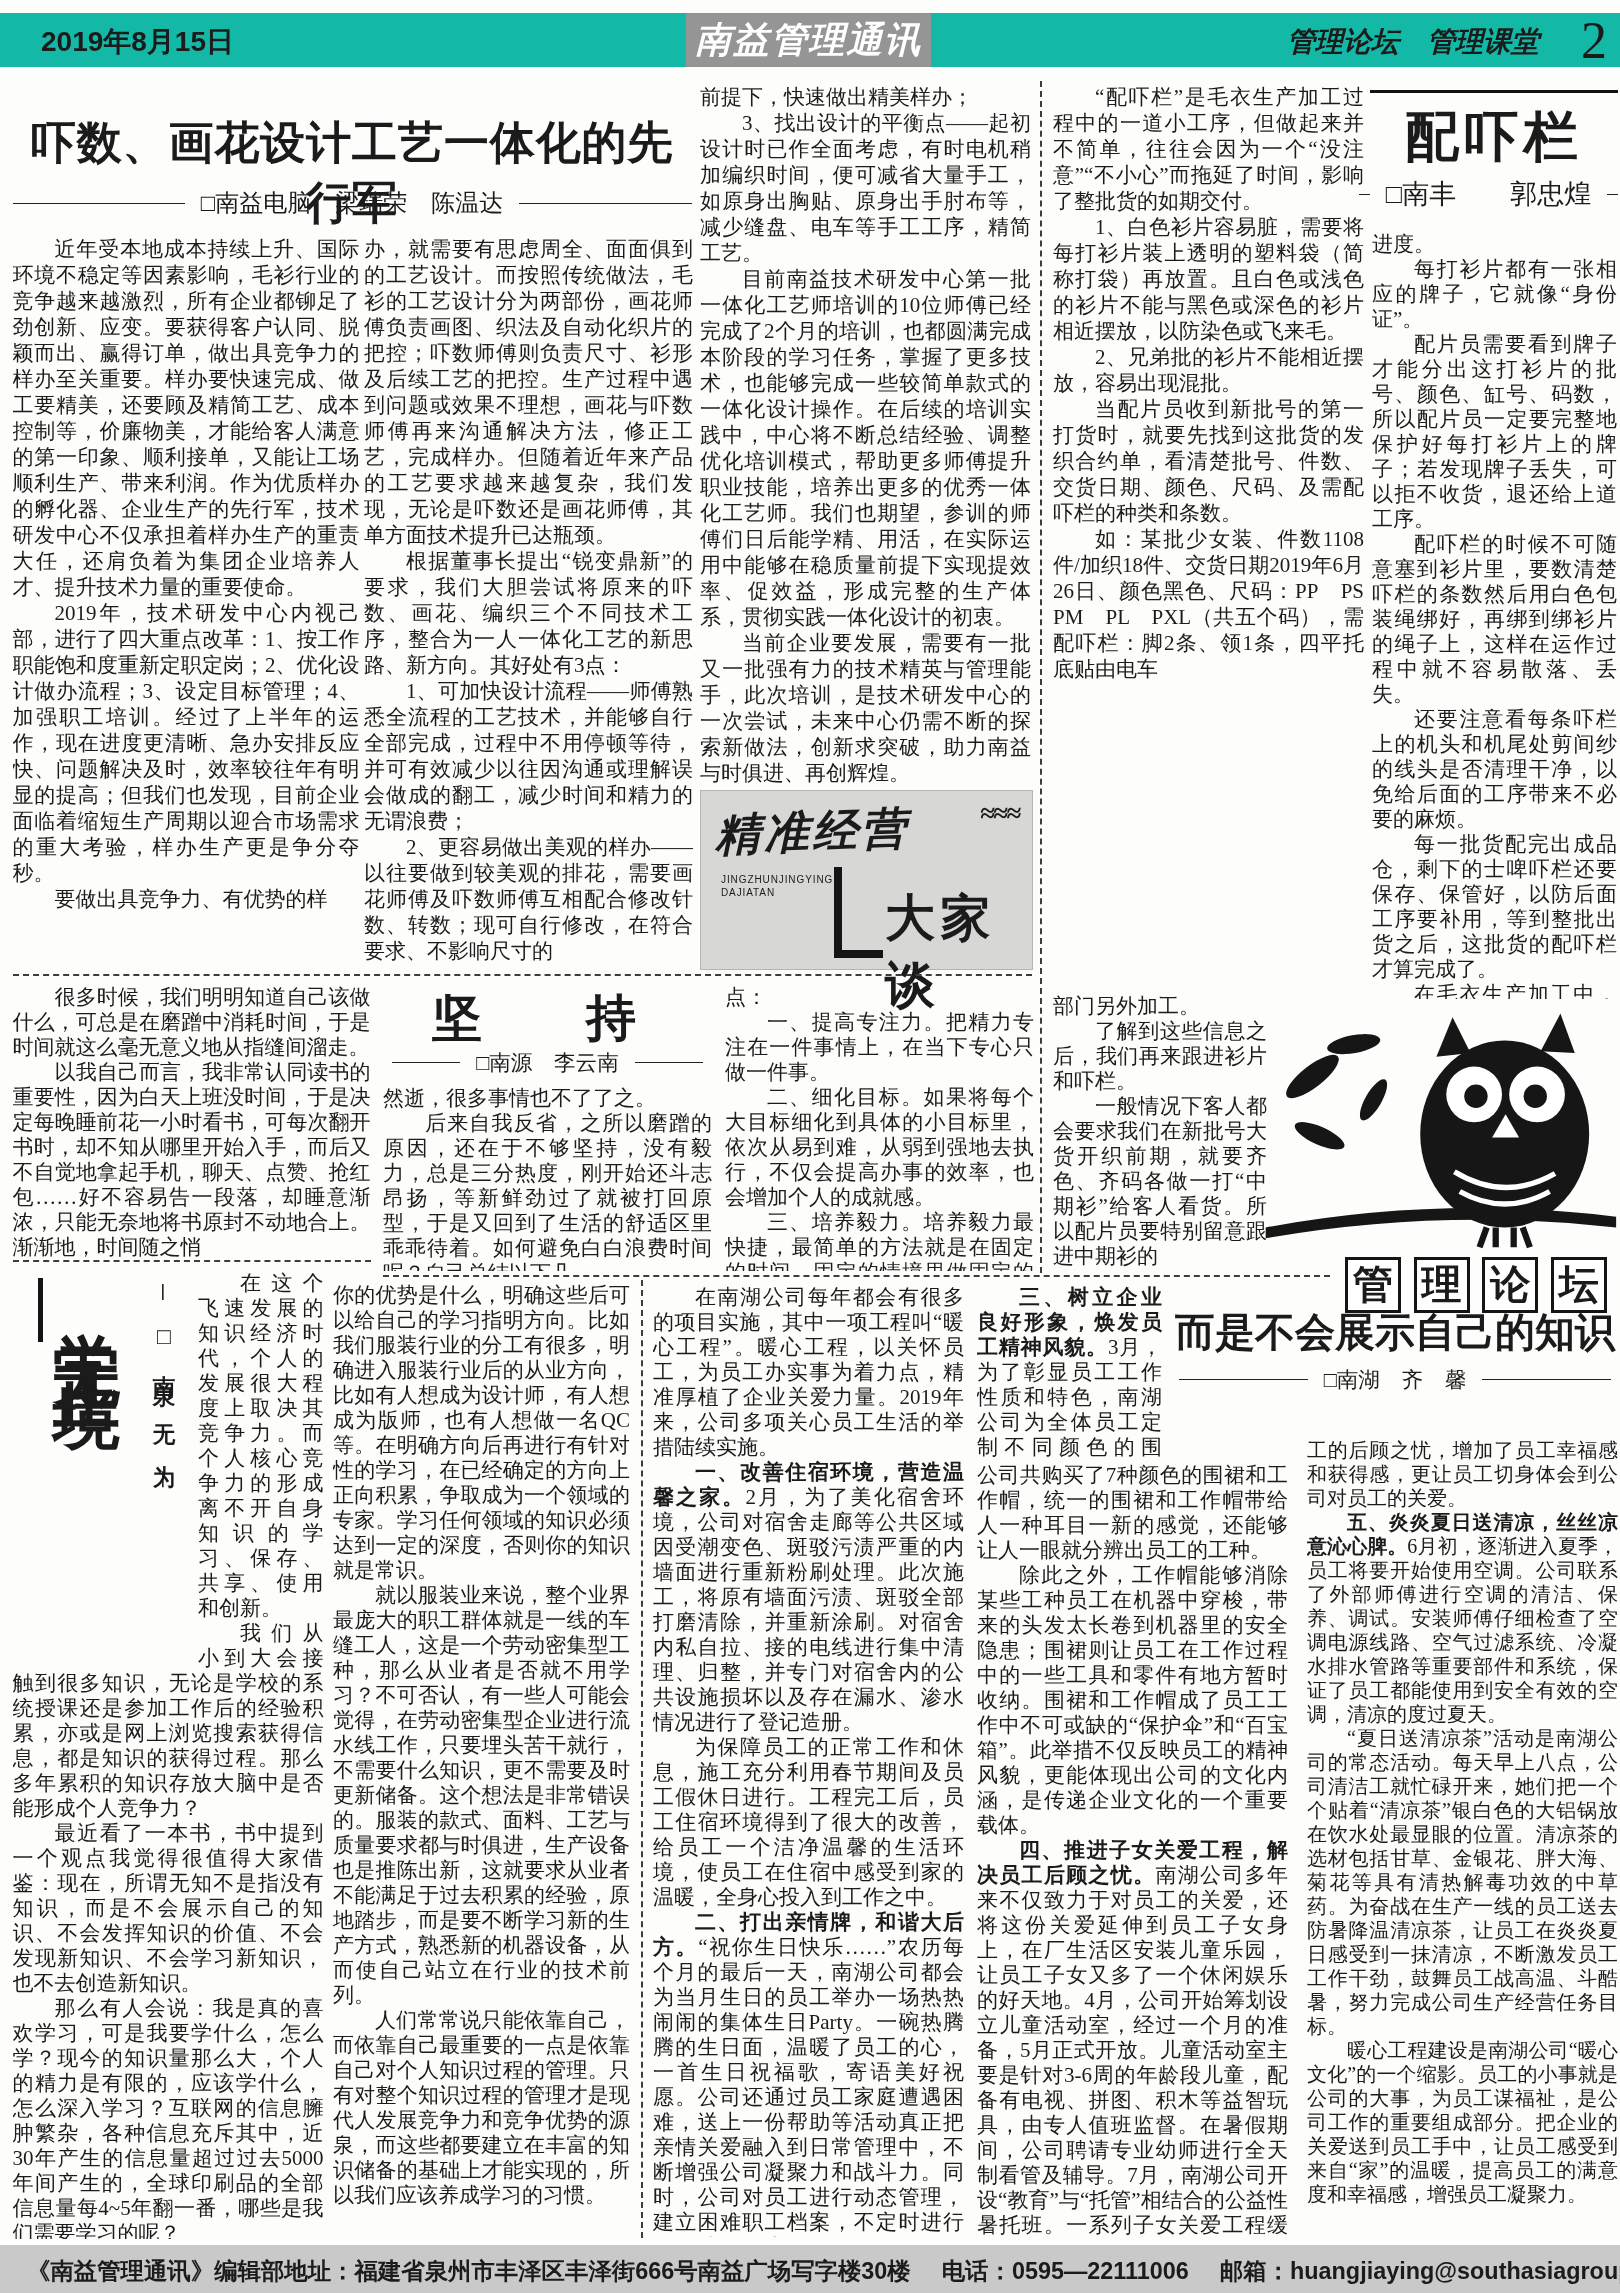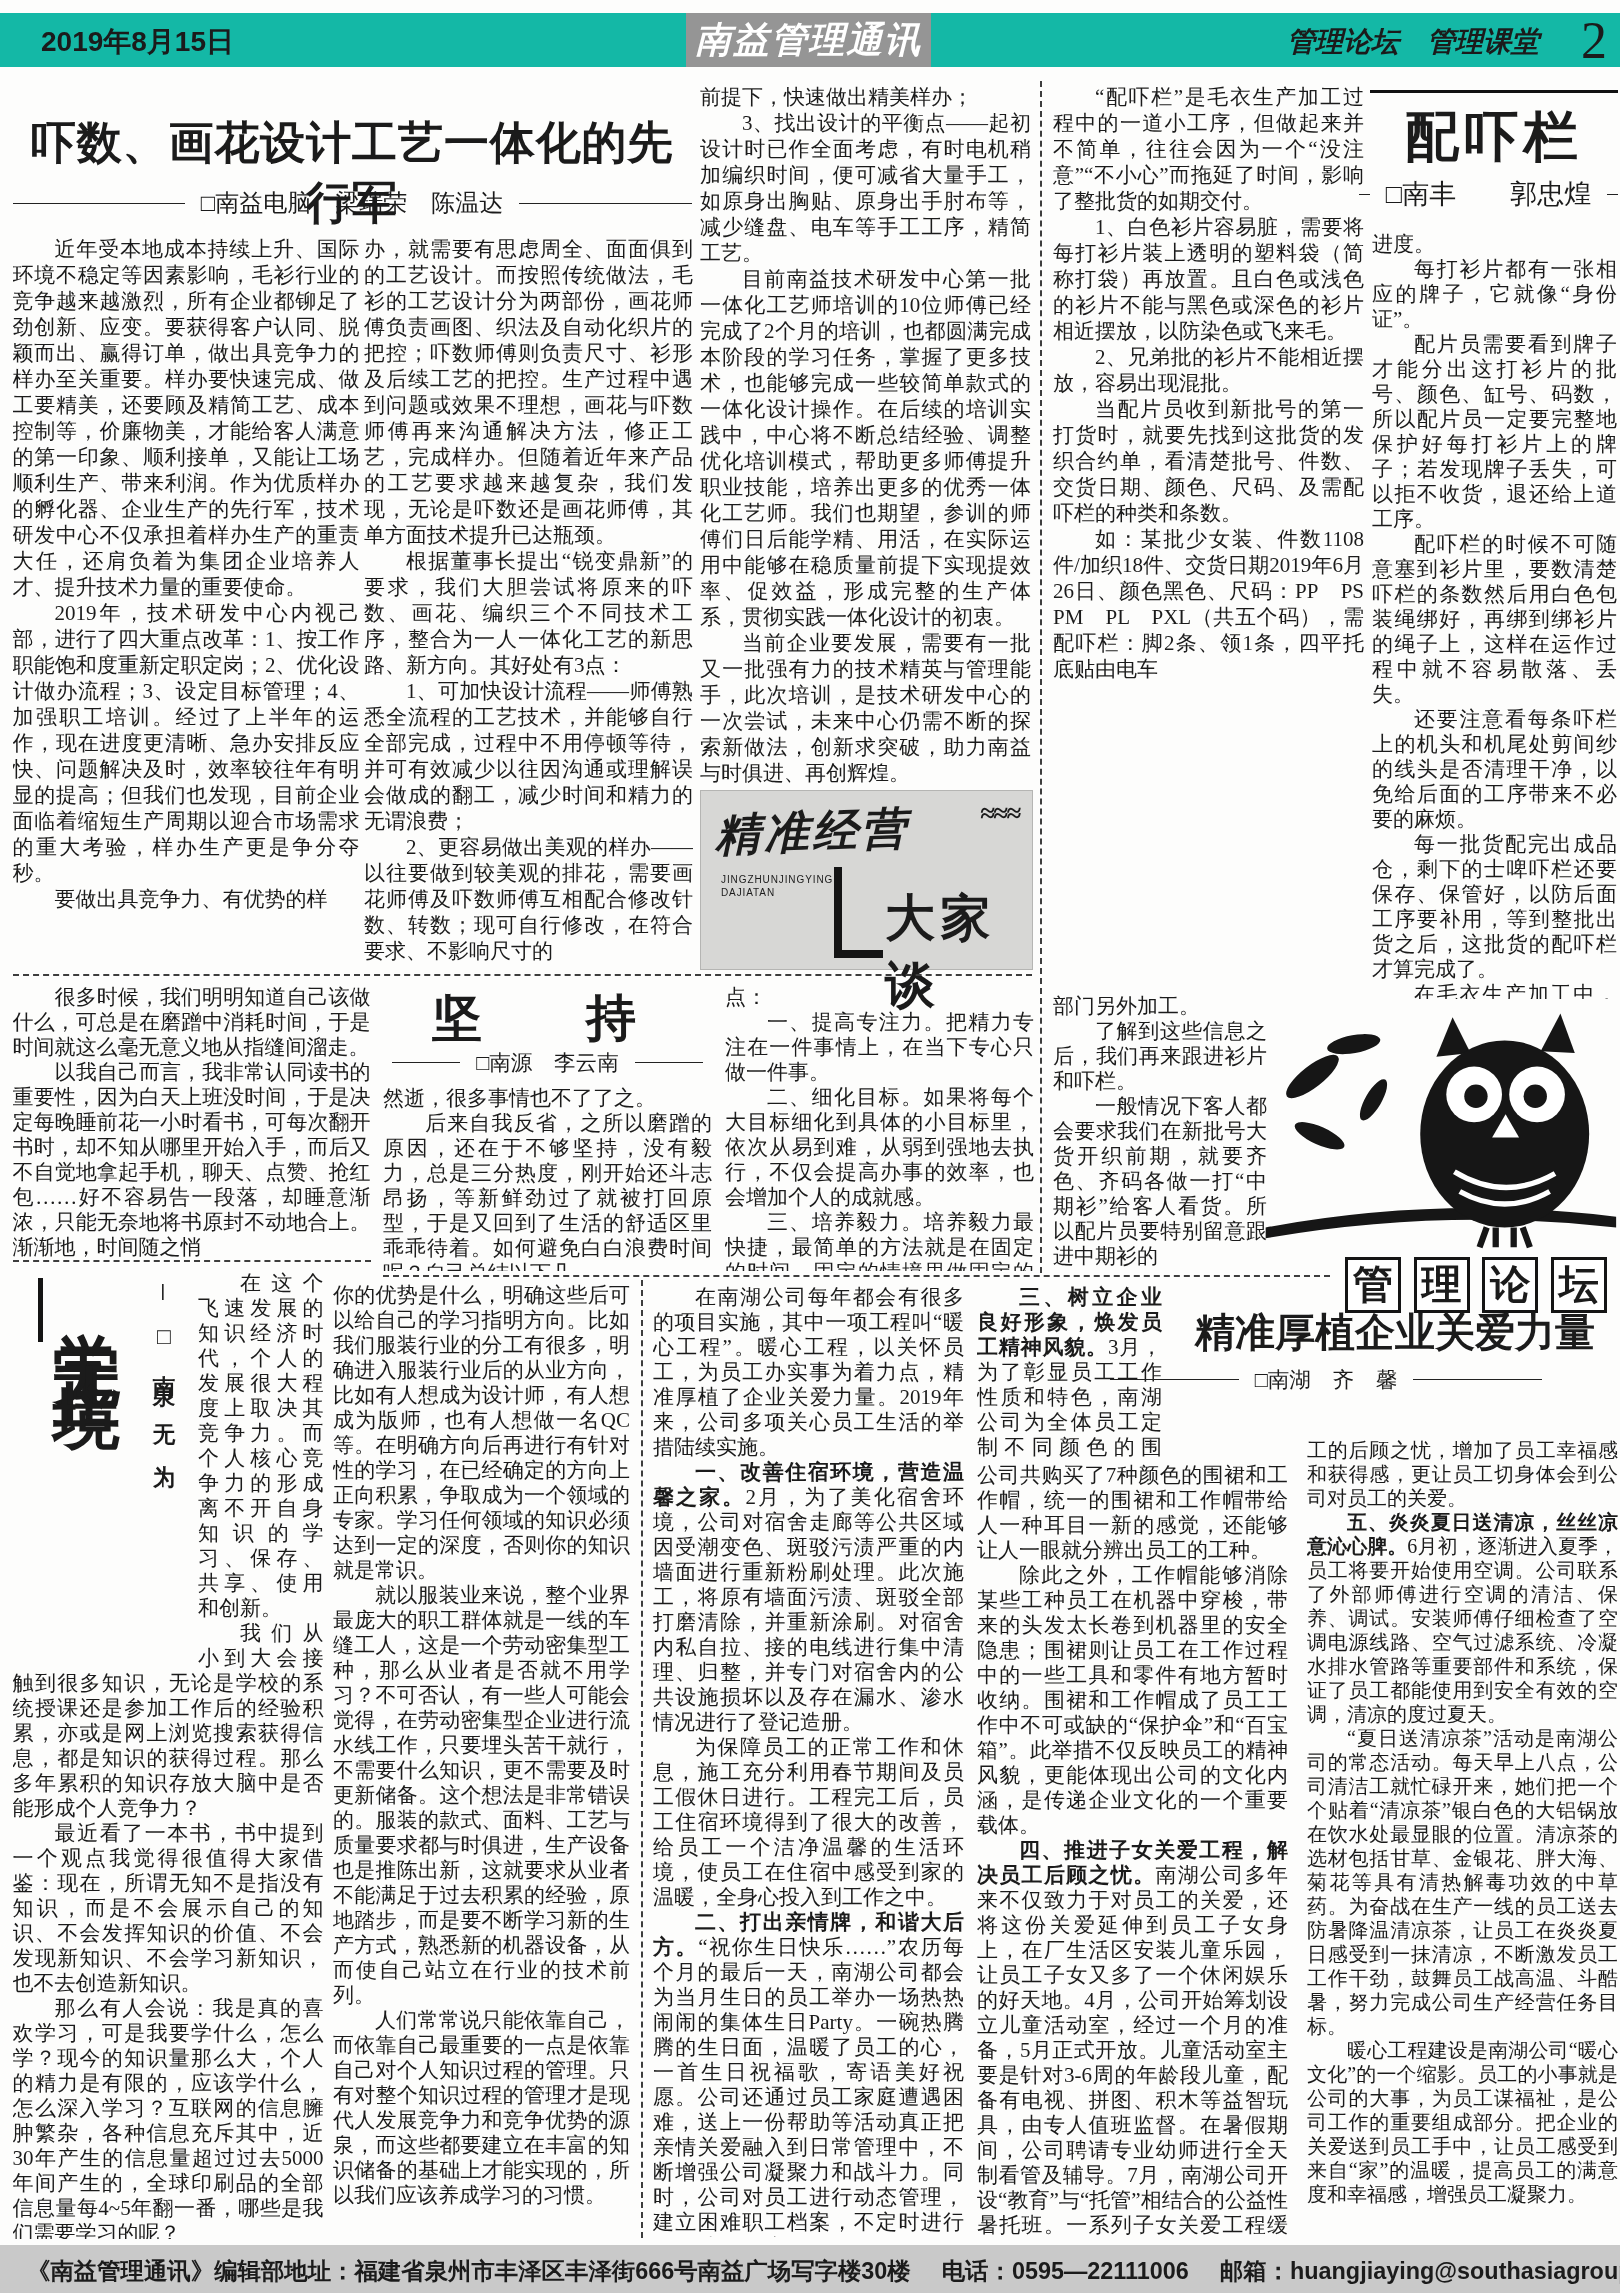--- a/index.html
+++ b/index.html
@@ -32,21 +32,21 @@
   .a1-byline{position:absolute;left:12.6px;top:187px;width:679px;}
   .rule{position:absolute;border-top:3.6px solid #111;}
   .a2-title{position:absolute;left:1370px;top:101px;width:248px;text-align:center;
             font-size:54px;font-weight:900;letter-spacing:5.4px;}
   .a2-byline{position:absolute;left:1359px;top:176px;width:259px;font-size:22.5px;}
   .a3-title{position:absolute;left:383px;top:985px;width:329px;text-align:center;
             font-size:50px;font-weight:900;letter-spacing:27px;}
   .a3-byline{position:absolute;left:392px;top:1048px;width:311px;font-size:21.6px;}
   .a5-title{position:absolute;left:1170px;top:1305px;width:450px;text-align:center;
             font-size:40px;font-weight:900;}
-  .a5-byline{position:absolute;left:1110px;top:1365px;width:432px;font-size:21.6px;}
+  .a5-byline{position:absolute;left:1179px;top:1365px;width:432px;font-size:21.6px;}
   
   .hdash{position:absolute;border-top:2.7px dashed #3d3d3d;height:0;}
   .vdash{position:absolute;border-left:2.7px dashed #3d3d3d;width:0;}
   
   .promo{position:absolute;left:700px;top:790px;width:331px;height:178px;background:#d7d7d5;
          border:0.9px solid #b5b5b3;}
   .promo-script{position:absolute;left:14.4px;top:10.8px;font-size:45px;font-weight:900;
                 font-style:italic;letter-spacing:3.6px;transform:rotate(-2deg);}
   .promo-waves{position:absolute;right:12.6px;top:7.2px;font-size:27px;font-weight:bold;letter-spacing:-1.8px;}
   .promo-pinyin{position:absolute;left:20px;top:83px;width:108px;font-size:10px;line-height:12.6px;
@@ -231,21 +231,21 @@
       <b class="lead">二、打出亲情牌，和谐大后方。</b><span>“祝你生日快乐……”农历每个月的最后一天，南湖公司都会为当月生日的员工举办一场热热闹闹的集体生日Party。一碗热腾腾的生日面，温暖了员工的心，一首生日祝福歌，寄语美好祝愿。公司还通过员工家庭遭遇困难，送上一份帮助等活动真正把亲情关爱融入到日常管理中，不断增强公司凝聚力和战斗力。同时，公司对员工进行动态管理，建立困难职工档案，不定时进行脱困情况摸底，确保员工有一个和谐稳定的大后方。</span>
     </p>
   </div>
 
   <div class="col f23" style="left:977px;top:1285px;width:185px;height:173px;">
     <p>
       <b class="lead">三、树立企业良好形象，焕发员工精神风貌。</b><span>3月，为了彰显员工工作性质和特色，南湖公司为全体员工定制不同颜色的围裙、工作帽。</span>
     </p>
   </div>
 
-  <div class="a5-title">精准厚植企业关爱力量</div>
+  <div class="a5-title">而是不会展示自己的知识</div>
   <div class="byline a5-byline">
     <span class="ln"></span>
     <span class="bt" style="font-size:21.6px;">□南湖　齐　馨</span>
     <span class="ln"></span>
   </div>
 
   <div class="col f23" style="left:977px;top:1463px;width:311px;height:776px;">
     <p class="ni">公司共购买了7种颜色的围裙和工作帽，统一的围裙和工作帽带给人一种耳目一新的感觉，还能够让人一眼就分辨出员工的工种。</p>
     <p>除此之外，工作帽能够消除某些工种员工在机器中穿梭，带来的头发太长卷到机器里的安全隐患；围裙则让员工在工作过程中的一些工具和零件有地方暂时收纳。围裙和工作帽成了员工工作中不可或缺的“保护伞”和“百宝箱”。此举措不仅反映员工的精神风貌，更能体现出公司的文化内涵，是传递企业文化的一个重要载体。</p>
     <p>

